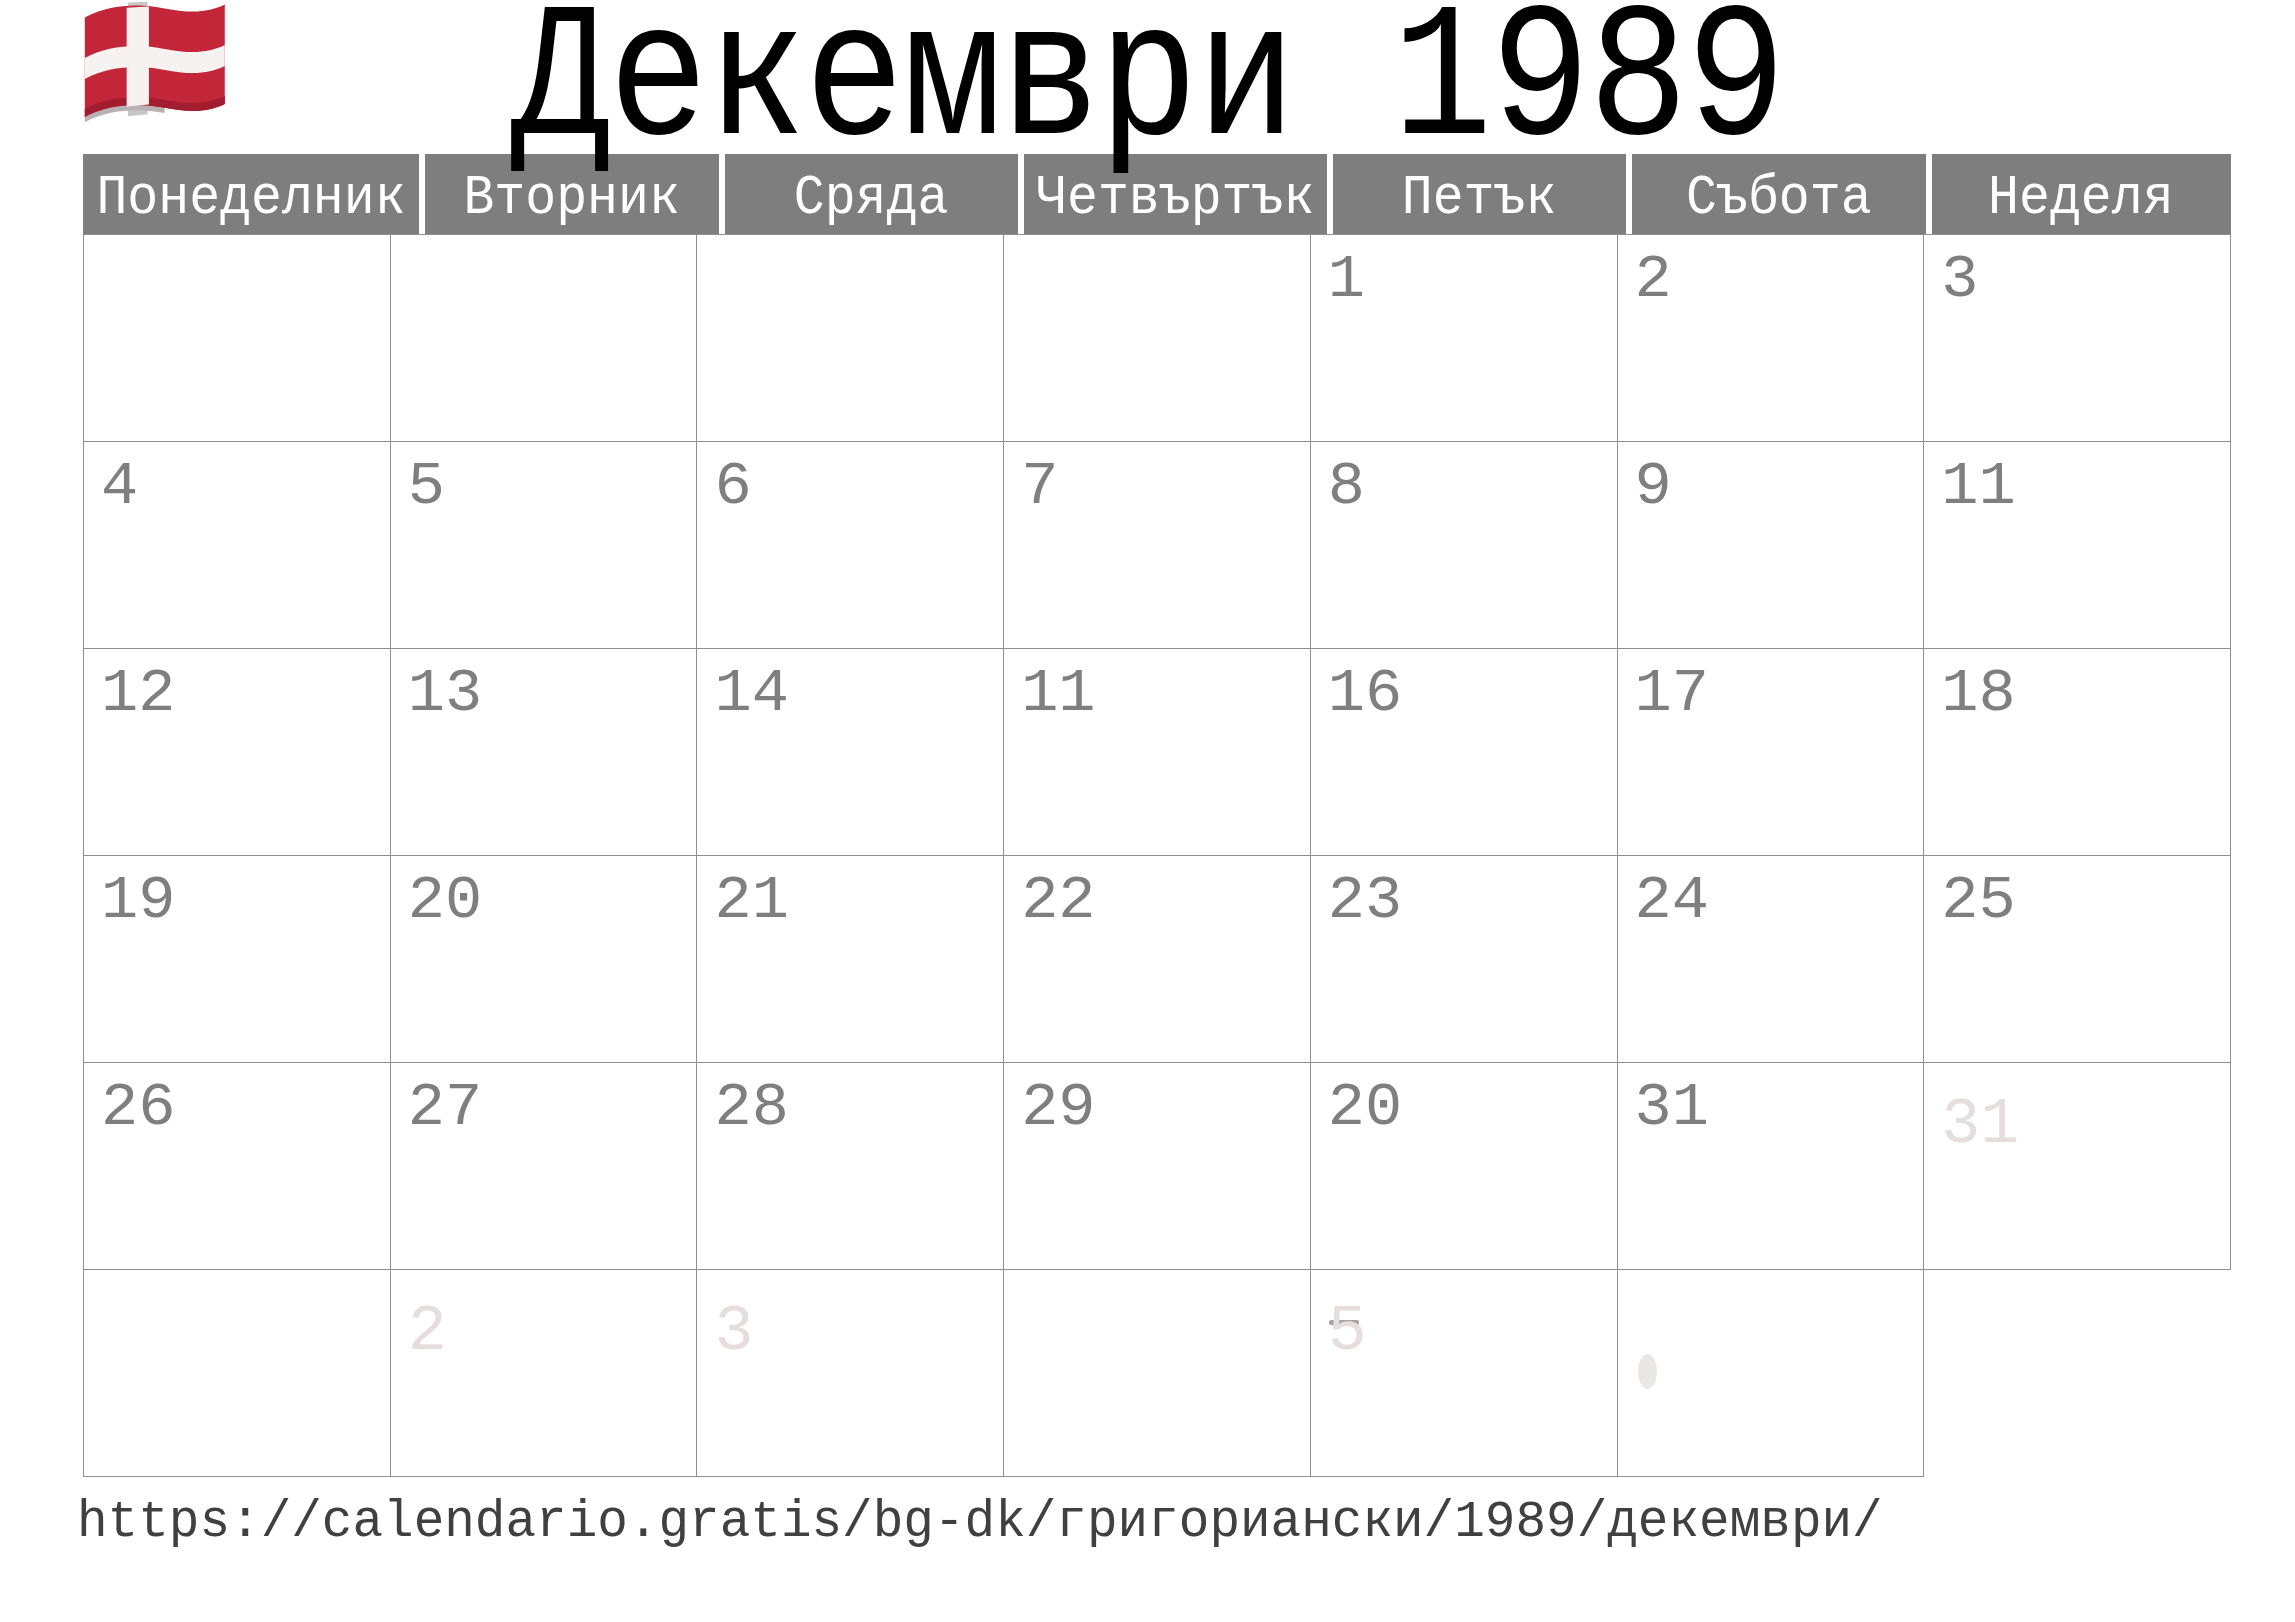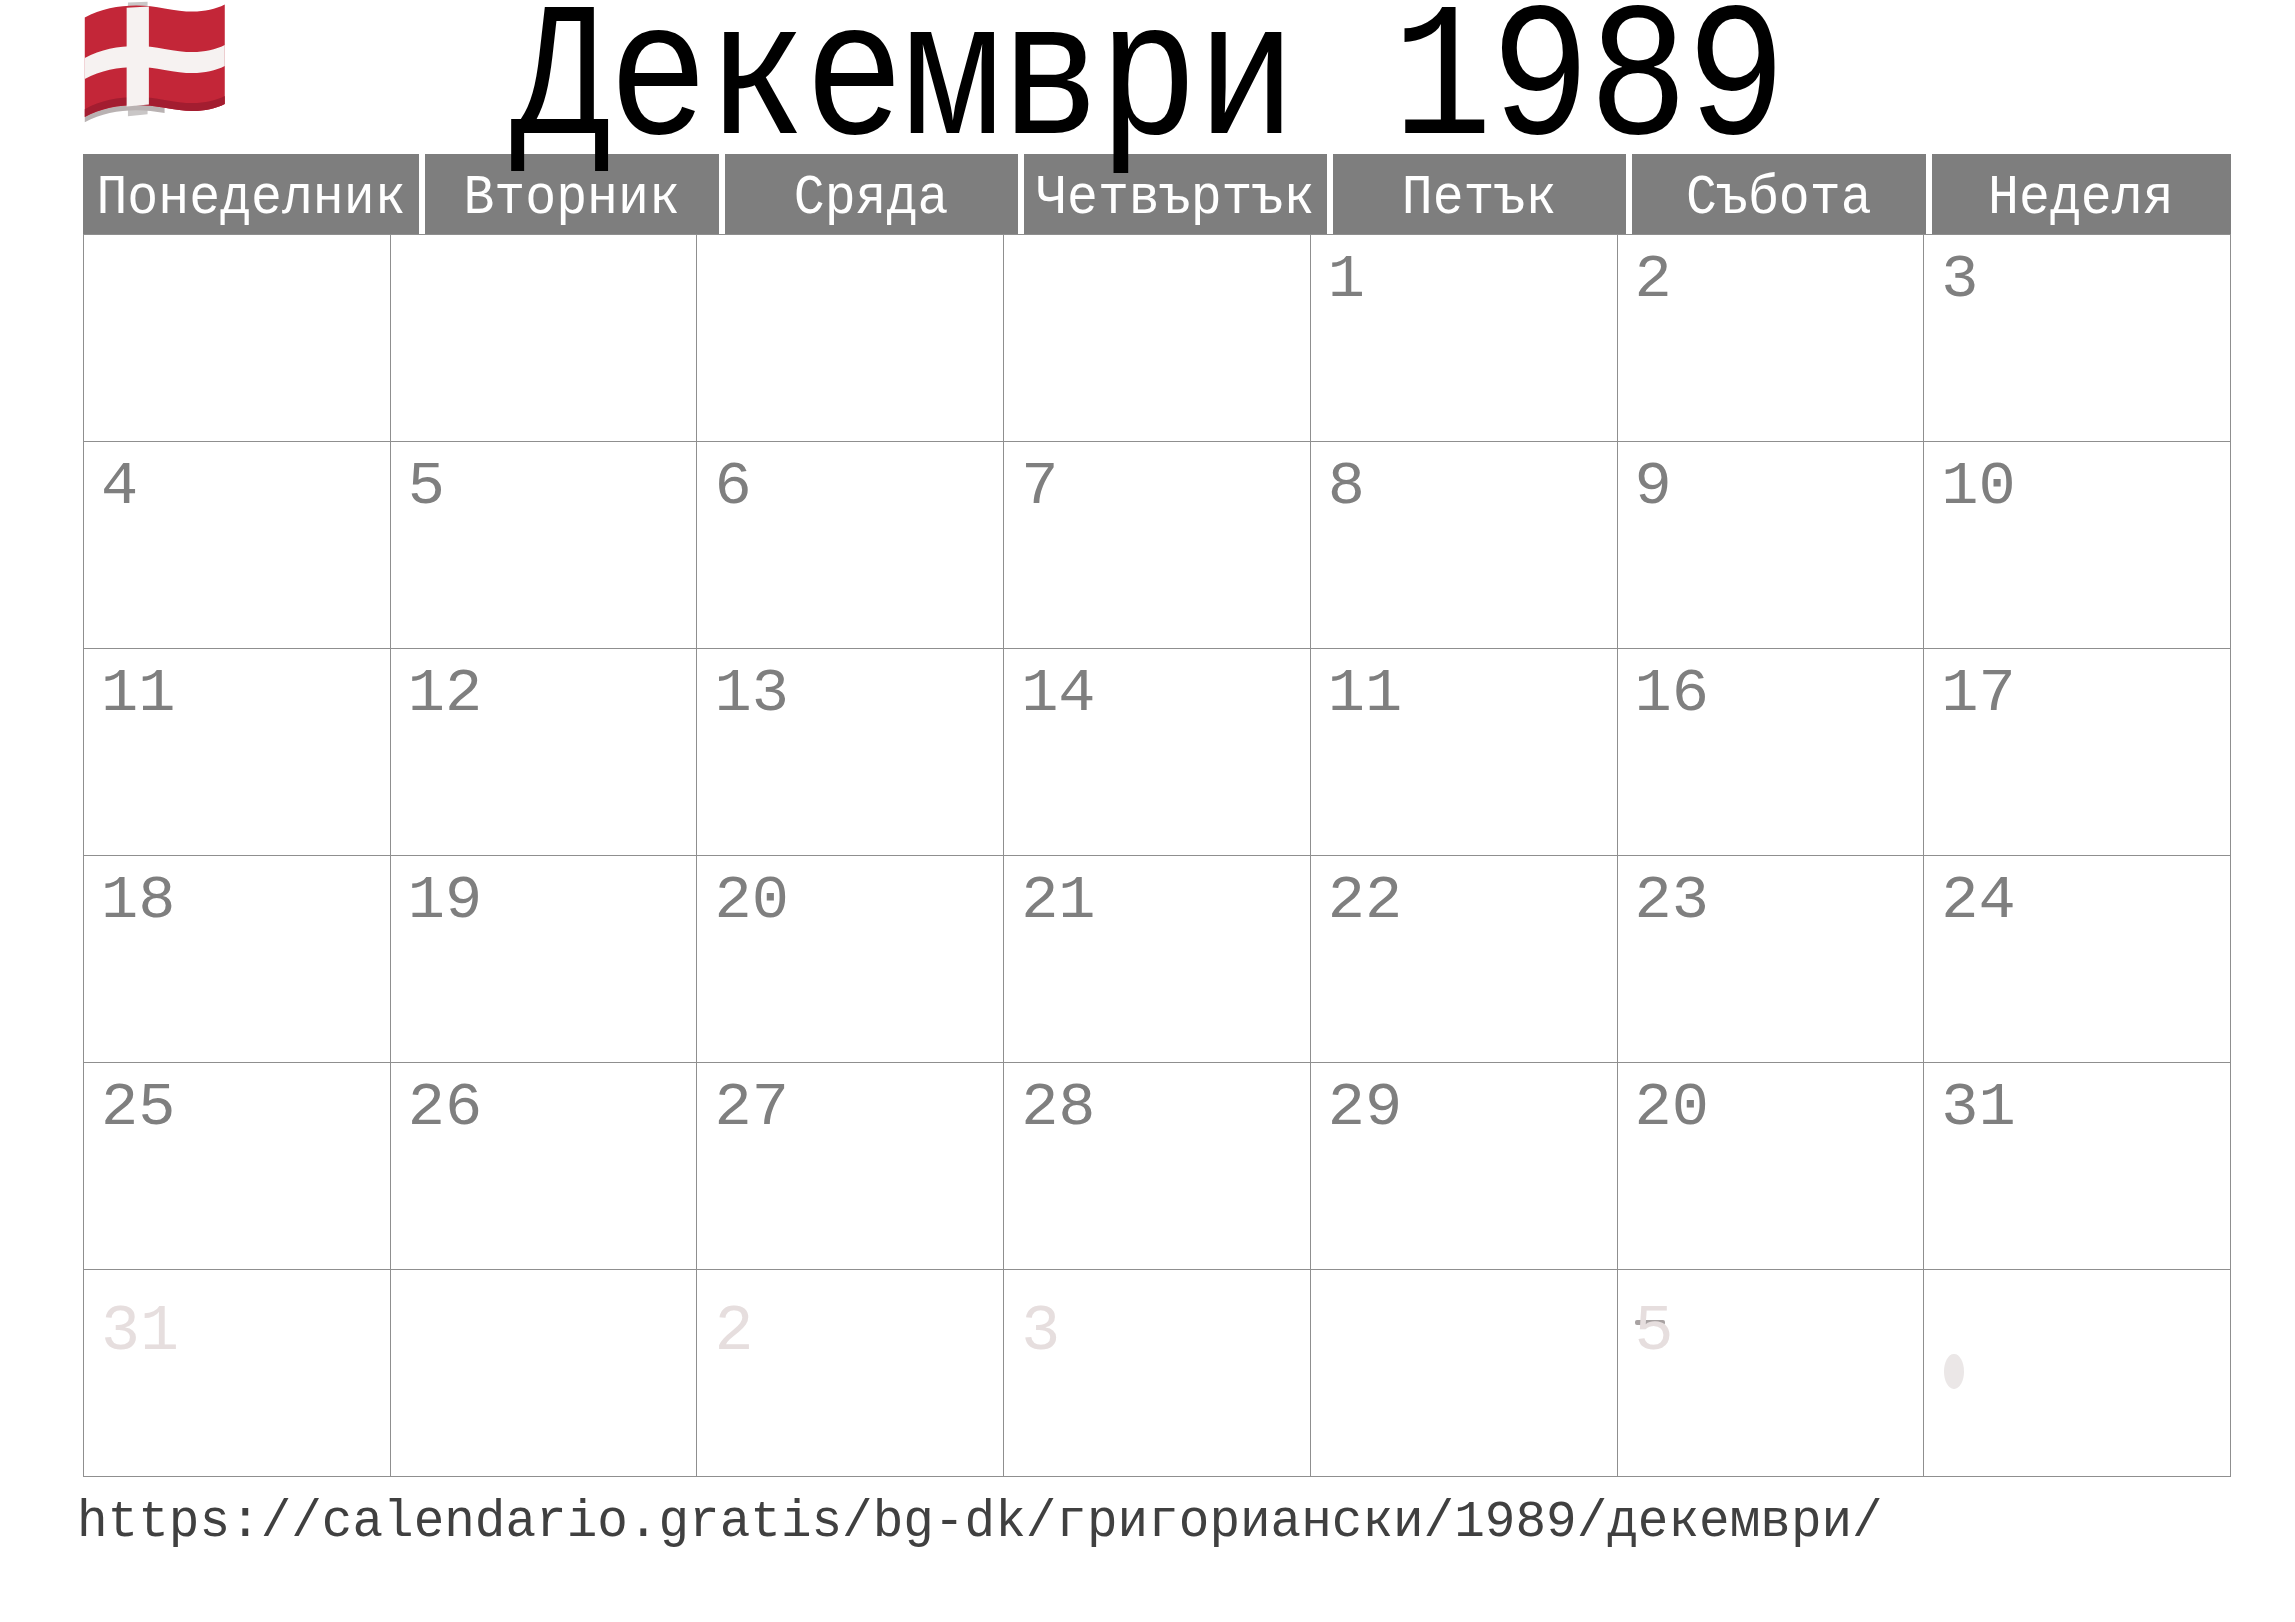--- a/index.html
+++ b/index.html
@@ -132,23 +132,20 @@
         </div>
       <div class="cell">
           <span class="daynum">7</span>
         </div>
       <div class="cell">
           <span class="daynum">8</span>
         </div>
       <div class="cell">
           <span class="daynum">9</span>
         </div>
-      <div class="cell">
-          <span class="daynum">10</span>
-        </div>
 
       <div class="cell">
           <span class="daynum">11</span>
         </div>
       <div class="cell">
           <span class="daynum">12</span>
         </div>
       <div class="cell">
           <span class="daynum">13</span>
         </div>

